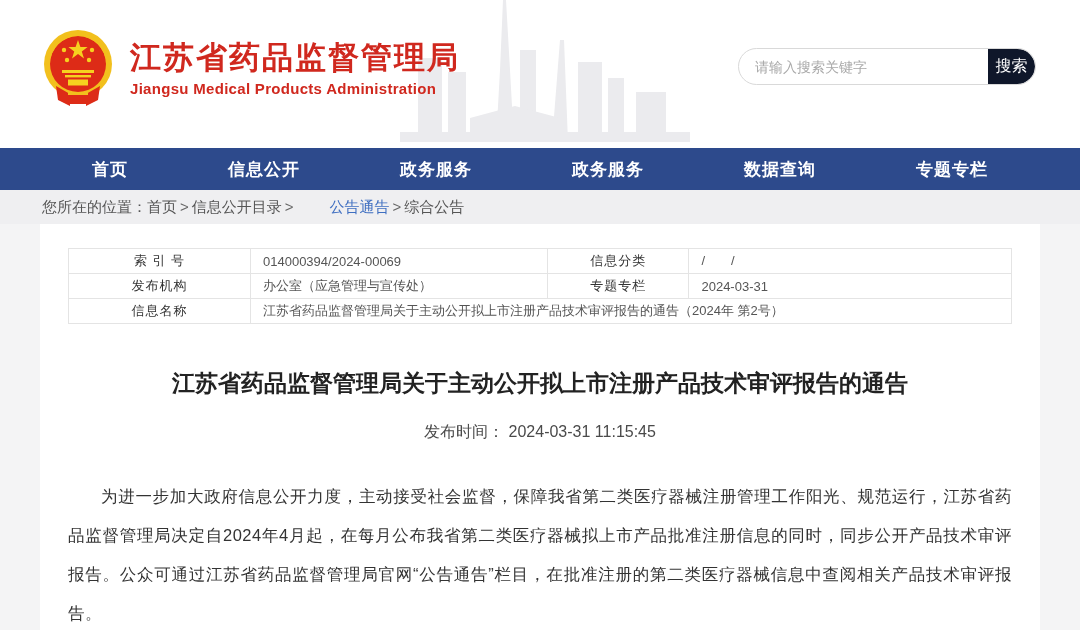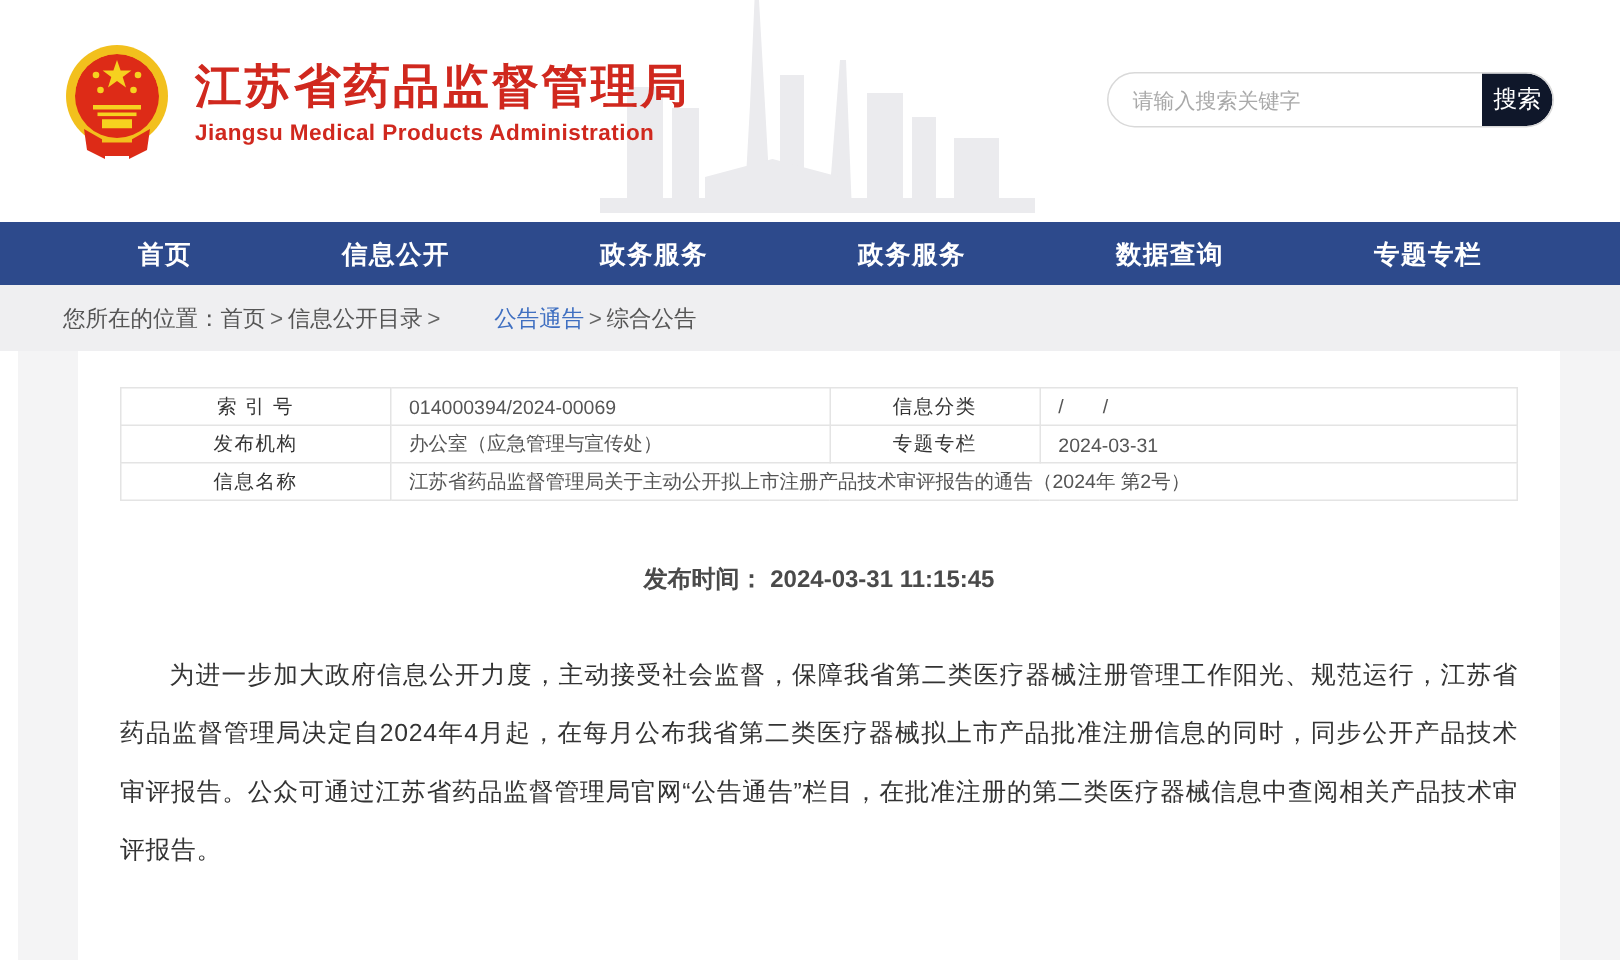--- a/index.html
+++ b/index.html
@@ -21,37 +21,37 @@
   .search-input::placeholder { color:#a9a9a9; }
   .search-btn { width:60px; border:none; background:#0f172a; color:#fff; font-size:16px;
     cursor:pointer; border-radius:0 19px 19px 0; font-family:inherit; }
 
   
   .nav { height:42px; background:#2d4a8c; }
   .nav-inner { height:100%; display:flex; justify-content:space-between; align-items:center; padding:0 92px; }
   .nav-item { color:#fff; font-size:17px; font-weight:600; text-decoration:none; cursor:pointer; letter-spacing:1px; }
 
   
-  .crumb-bar { height:44px; background:#efeff1; display:flex; align-items:center; padding:0 42px;
+  .crumb-bar { height:34px; background:#efeff1; display:flex; align-items:center; padding:0 42px;
     font-size:15px; color:#555; }
   .crumb { color:#555; text-decoration:none; cursor:pointer; }
   .crumb.link { color:#3f6fc1;margin-left:33px; }
   .sep { margin:0 3px; color:#666; }
 
   
-  .content { height:406px; background:#f4f4f5; padding:0 40px;margin-left:12px; }
+  .content { height:406px; background:#f4f4f5; padding:0 40px; }
   .card { background:#fff; height:100%; padding:24px 28px 0 28px; overflow:hidden; }
 
   table.info { width:100%; border-collapse:collapse; table-layout:fixed; }
   table.info td { border:1px solid #e4e4e4; height:25px; font-size:13px; padding:2px 10px; color:#444; }
   table.info td.lbl { text-align:center; color:#333; letter-spacing:1px; }
   table.info td.val { text-align:left; padding-left:12px; color:#555; }
 
   .art-title { margin-top:42px; text-align:center; font-size:23px; font-weight:bold; color:#222; line-height:1.55; }
-  .pub-line { margin-top:20px; text-align:center; font-size:16px; color:#4a4a4a;font-weight:bold; }
+  .pub-line { margin-top:20px; text-align:center; font-size:16px; color:#4a4a4a; }
   .art-body { margin-top:34px; font-size:16.5px; color:#333; line-height:39px;
     text-align:justify; text-indent:2em; letter-spacing:0.5px; }
 </style>
 </head>
 <body>
 
 <div class="header">
 
   <svg class="skyline" viewBox="0 0 290 148" preserveAspectRatio="none">
     <g fill="#ebebee">
@@ -140,20 +140,21 @@
             <td class="val">2024-03-31</td>
           </tr>
           <tr>
             <td class="lbl">信息名称</td>
             <td colspan="3" class="val">江苏省药品监督管理局关于主动公开拟上市注册产品技术审评报告的通告（2024年 第2号）</td>
           </tr>
         </tbody>
     </table>
 
     <div class="art-title">
+      <div>江苏省药品监督管理局关于主动公开拟上市注册产品技术审评报告的通告</div>
     </div>
 
     <div class="pub-line">
       <span>发布时间：</span>
       <span>2024-03-31 11:15:45</span>
     </div>
 
     <p class="art-body">为进一步加大政府信息公开力度，主动接受社会监督，保障我省第二类医疗器械注册管理工作阳光、规范运行，江苏省药品监督管理局决定自2024年4月起，在每月公布我省第二类医疗器械拟上市产品批准注册信息的同时，同步公开产品技术审评报告。公众可通过江苏省药品监督管理局官网“公告通告”栏目，在批准注册的第二类医疗器械信息中查阅相关产品技术审评报告。</p>
 
   </div>

